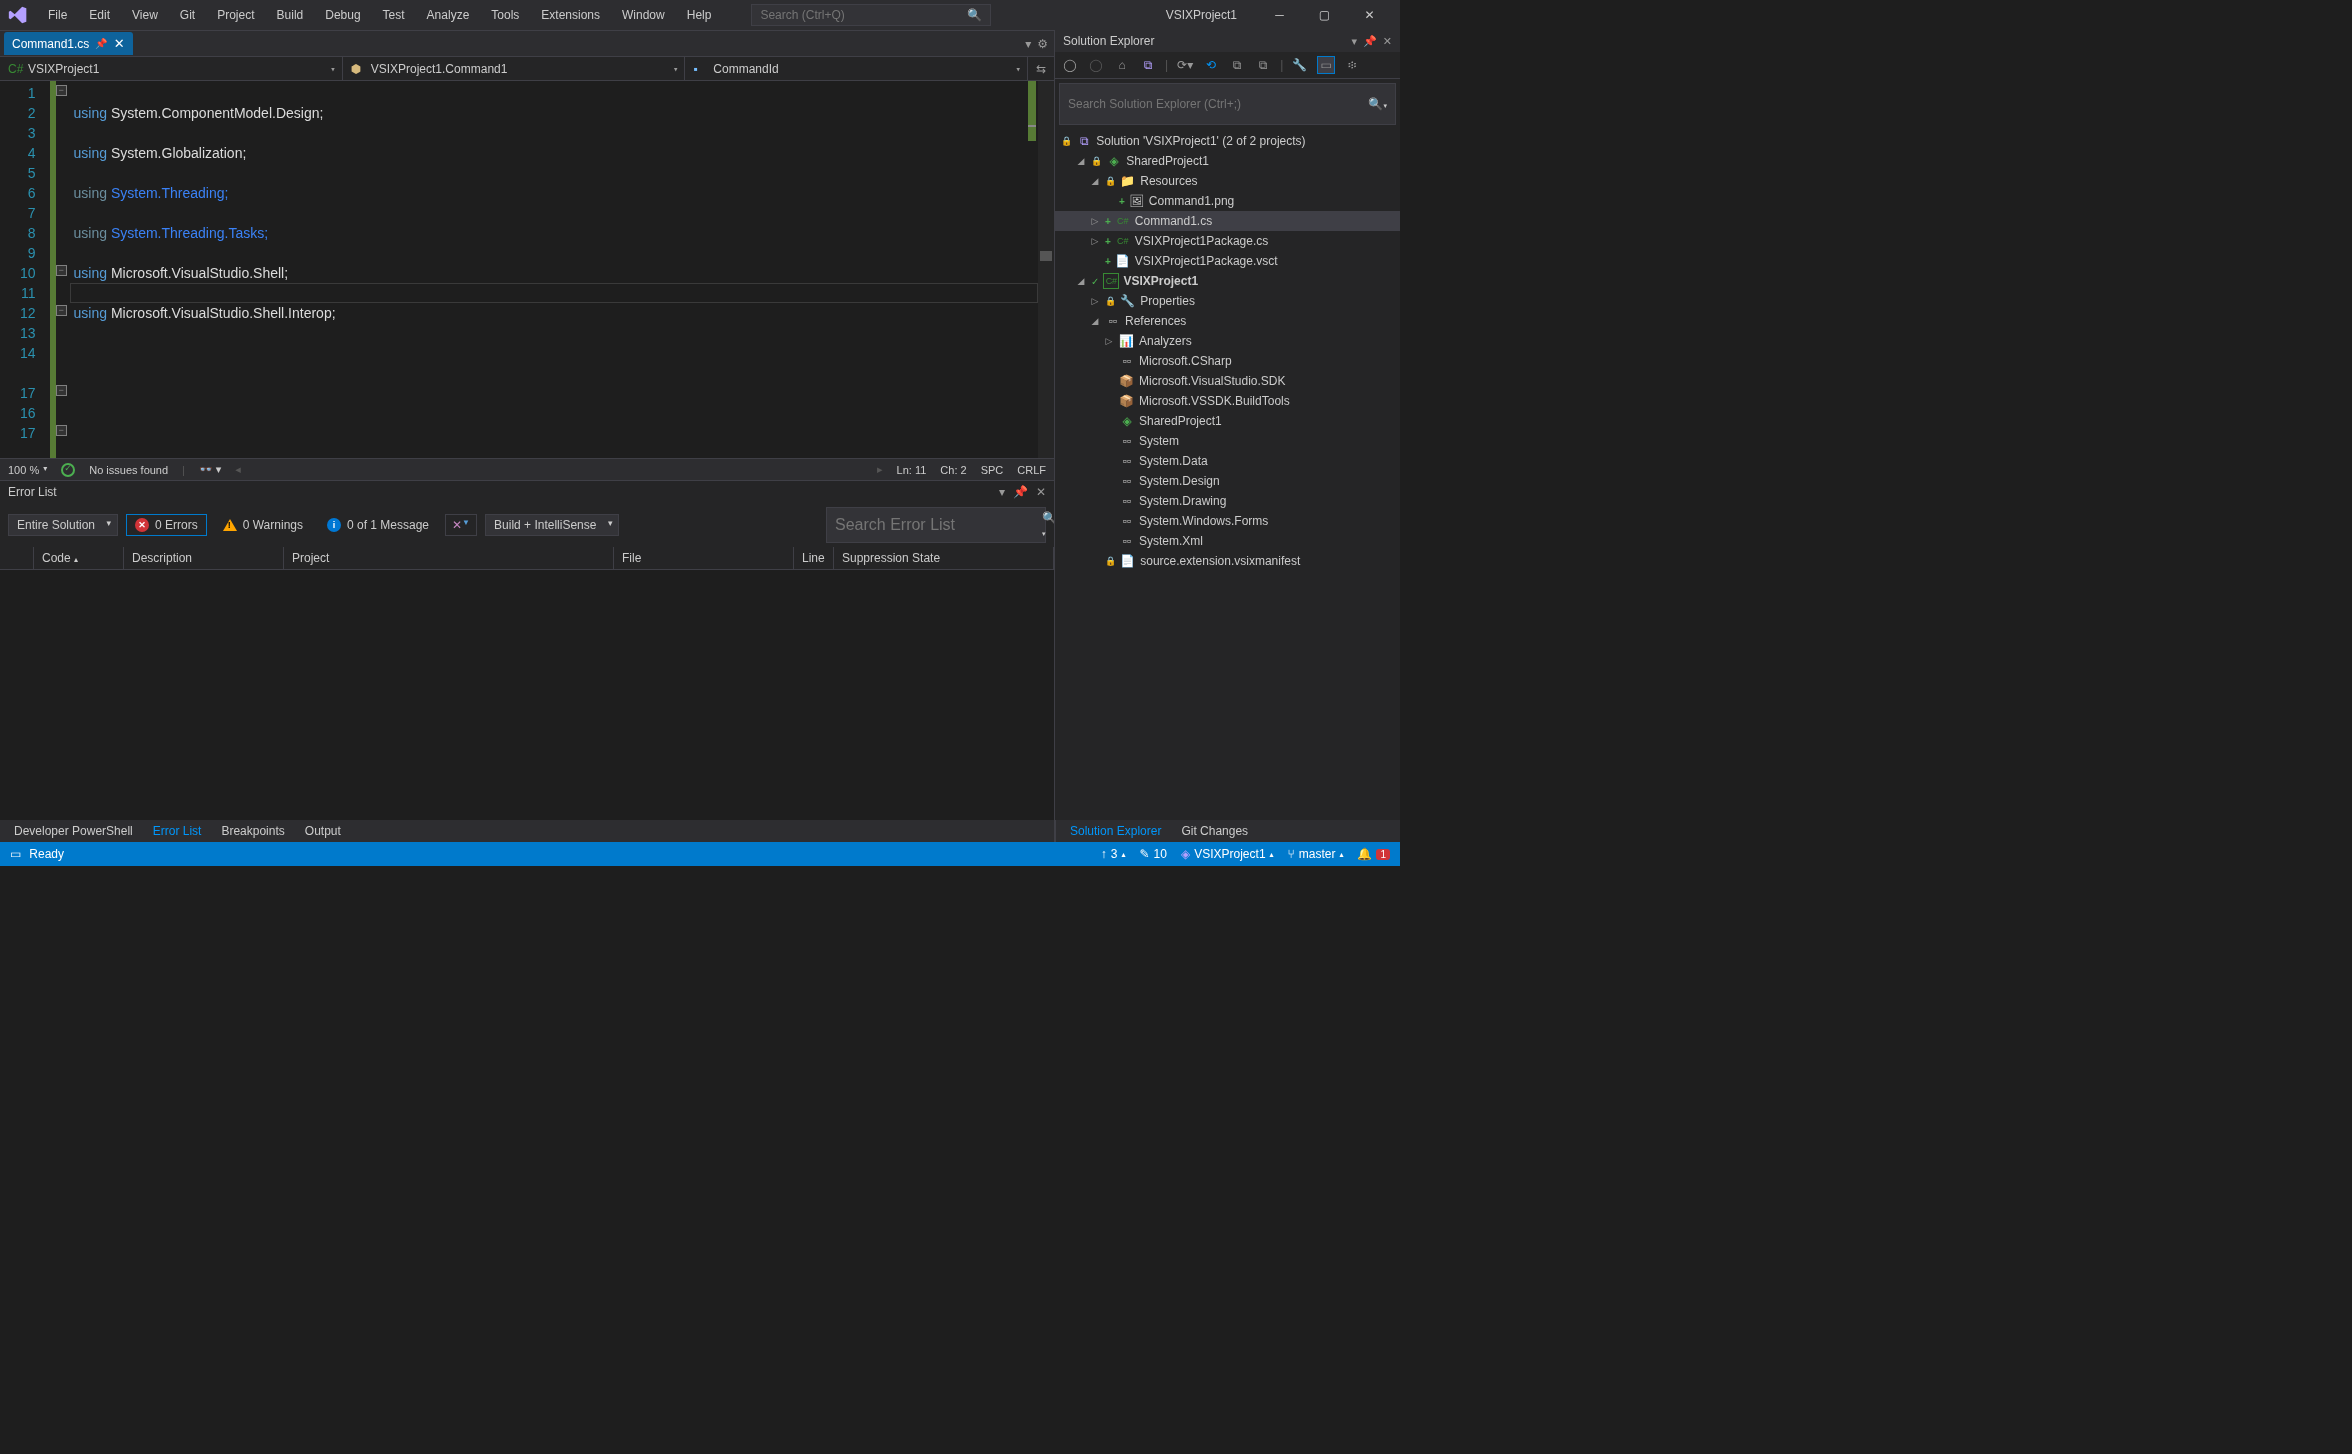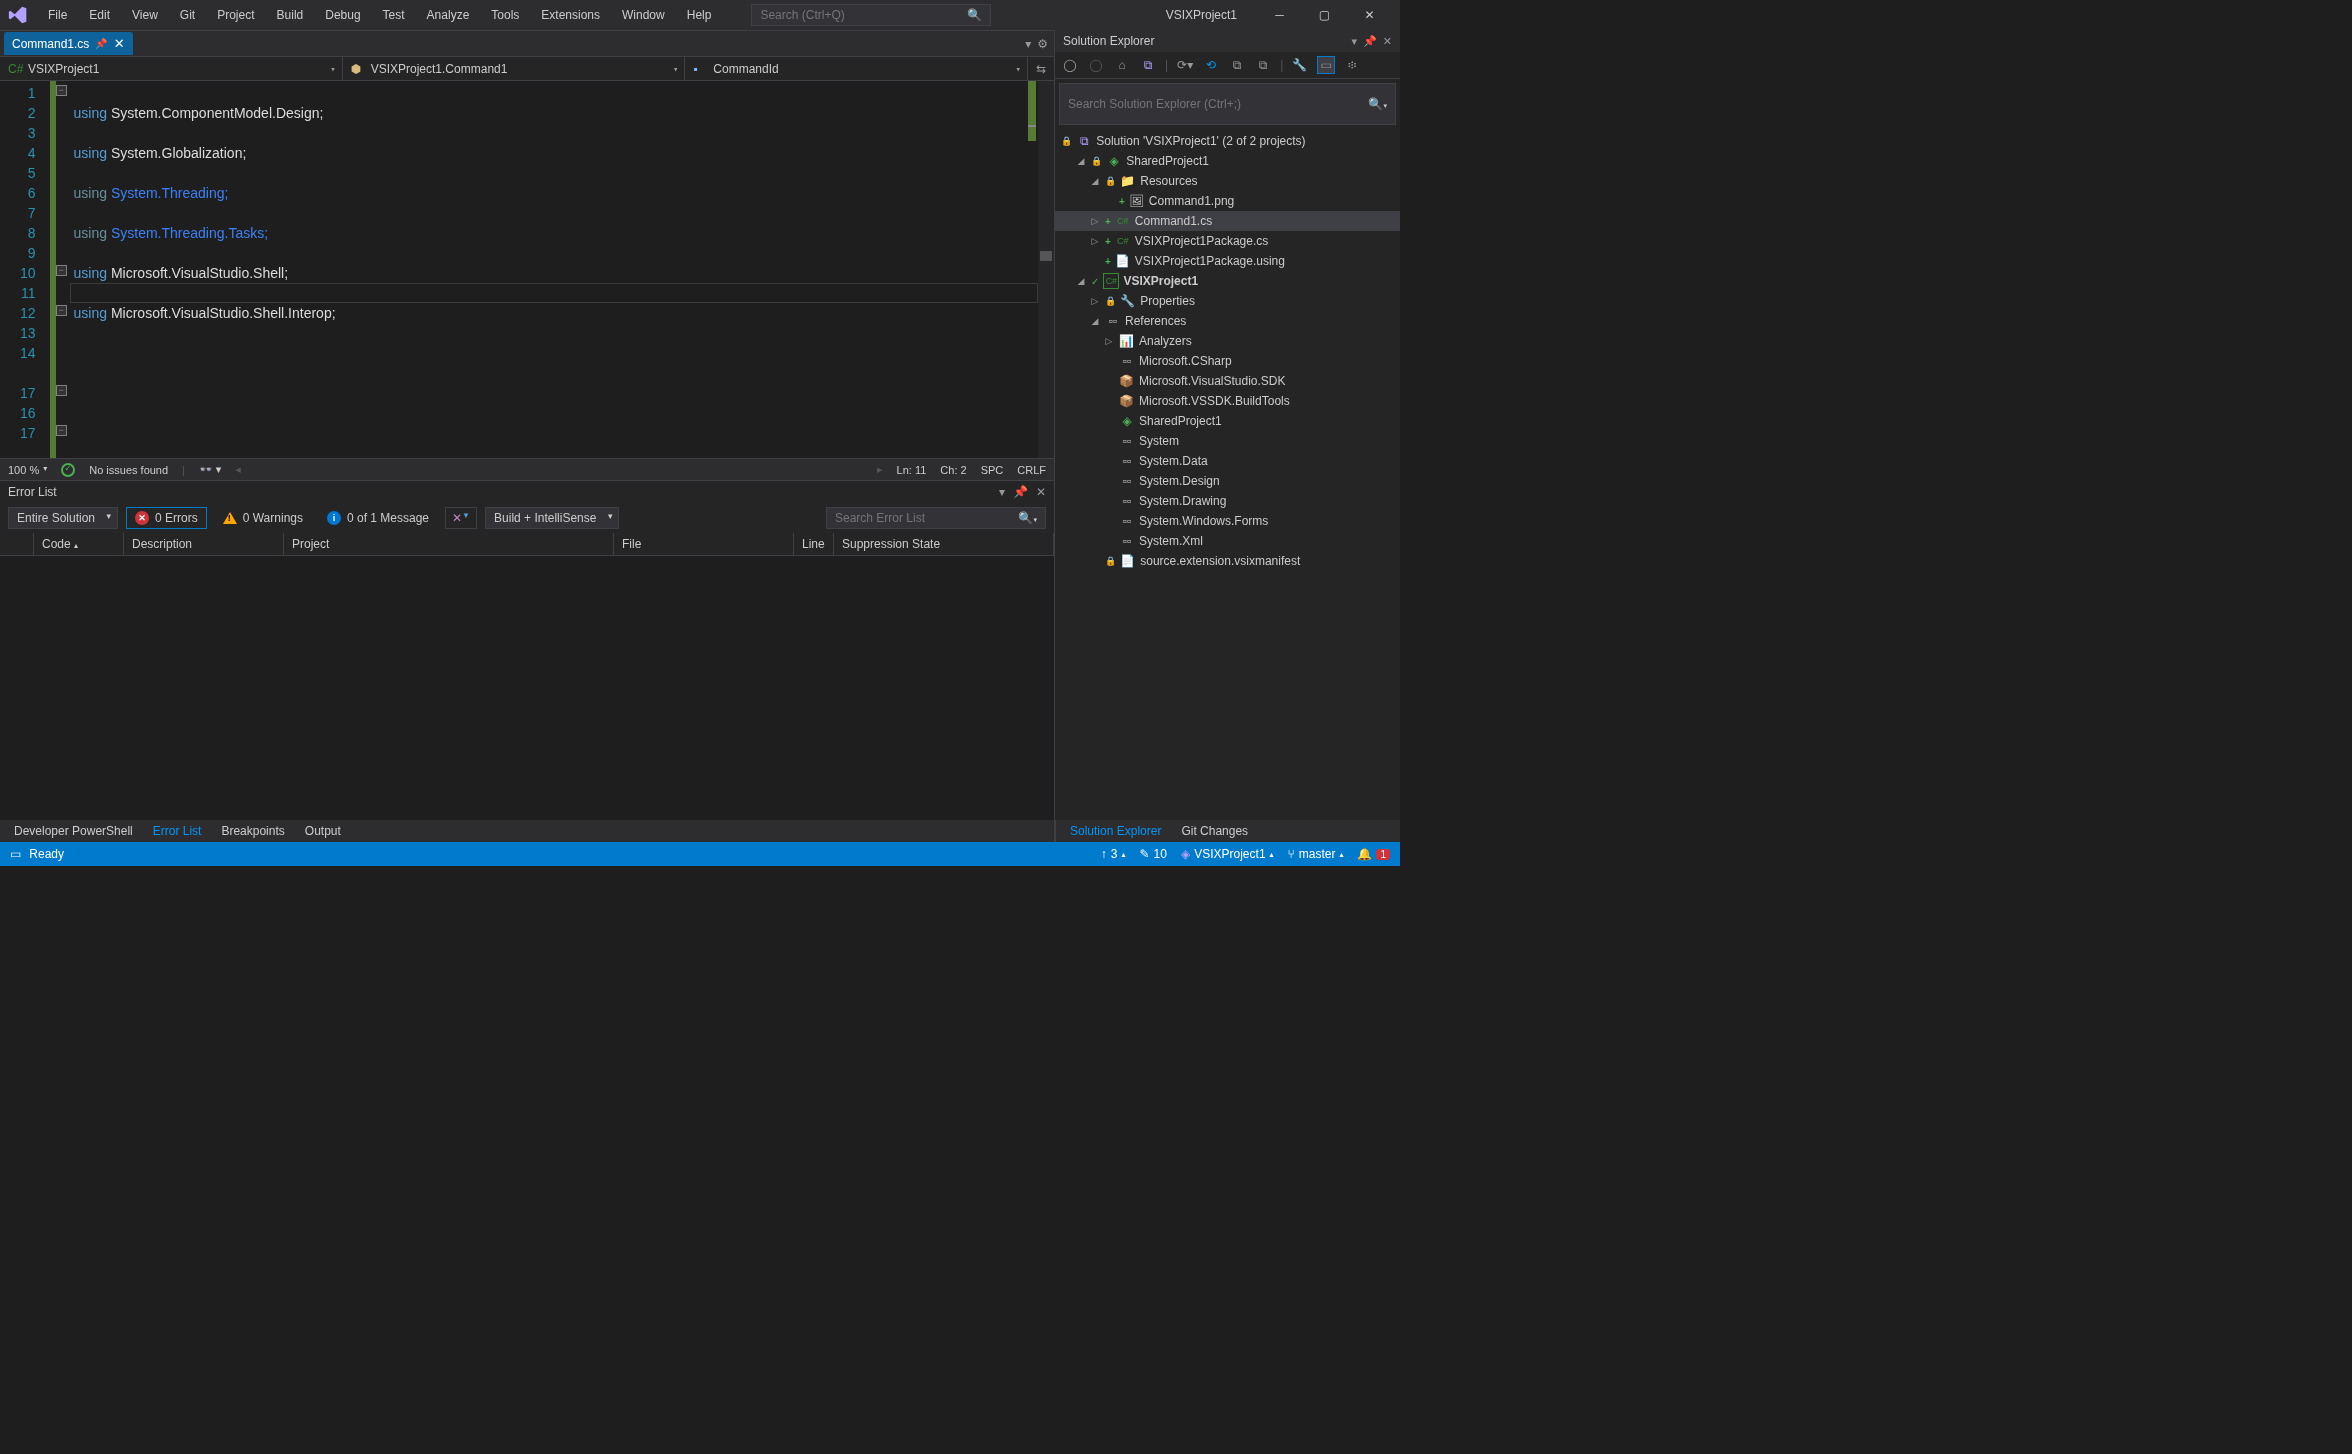--- a/index.html
+++ b/index.html
@@ -67,21 +67,21 @@
 .dropdown::after { content: '▾'; position: absolute; right: 6px; font-size: 9px; }
 .filter-btn { padding: 3px 8px; display: flex; align-items: center; gap: 6px; color: #ccc; }
 .filter-btn.active { border: 1px solid #007acc; }
 .err-icon { width: 14px; height: 14px; border-radius: 50%; display: inline-flex; align-items: center; justify-content: center; font-size: 9px; font-weight: bold; }
 .err-red { background: #d13438; color: #fff; }
 .warn-tri { width: 0; height: 0; border-left: 7px solid transparent; border-right: 7px solid transparent; border-bottom: 12px solid #ffa500; position: relative; }
 .warn-tri::after { content: '!'; position: absolute; left: -2px; top: 1px; color: #000; font-size: 9px; font-weight: bold; }
 .info-blue { background: #0078d4; color: #fff; }
 .filter-icon-btn { border: 1px solid #3f3f46; padding: 3px 6px; display: flex; }
 .error-search { margin-left: auto; background: #333337; padding: 3px 8px; width: 220px; display: flex; align-items: center; border: 1px solid #3f3f46; }
-.error-search input { background: transparent; border: none; color: #999; flex: 1; outline: none; font-size: 12px; }
+.error-search input { background: transparent; border: none; color: #999; flex: 1; outline: none; font-size: 16px; }
 .error-grid { flex: 1; background: #1e1e1e; }
 .error-grid-header { display: flex; background: #252526; border-bottom: 1px solid #3f3f46; }
 .col { padding: 4px 8px; border-right: 1px solid #3f3f46; }
 .col-icon { width: 34px; }
 .col-code { width: 90px; }
 .col-desc { width: 160px; }
 .col-proj { width: 330px; }
 .col-file { width: 180px; }
 .col-line { width: 40px; }
 .col-supp { flex: 1; }
@@ -382,21 +382,21 @@
       <div class="tree-item indent-2">
           <span class="ti-toggle">▷</span>
           <span class="plus">+</span>
           <span class="ti-icon" style="color:#388a34;font-size:9px">C#</span>
           <span>VSIXProject1Package.cs</span>
         </div>
       <div class="tree-item indent-2">
           <span class="ti-toggle"></span>
           <span class="plus">+</span>
           <span class="ti-icon">📄</span>
-          <span>VSIXProject1Package.using</span>
+          <span>VSIXProject1Package.vsct</span>
         </div>
       <div class="tree-item indent-1">
           <span class="ti-toggle">◢</span>
           <span class="check">✓</span>
           <span class="ti-icon" style="color:#388a34;font-size:9px;border:1px solid #388a34">C#</span>
           <b>VSIXProject1</b>
         </div>
       <div class="tree-item indent-2">
           <span class="ti-toggle">▷</span>
           <span class="lock">🔒</span>

